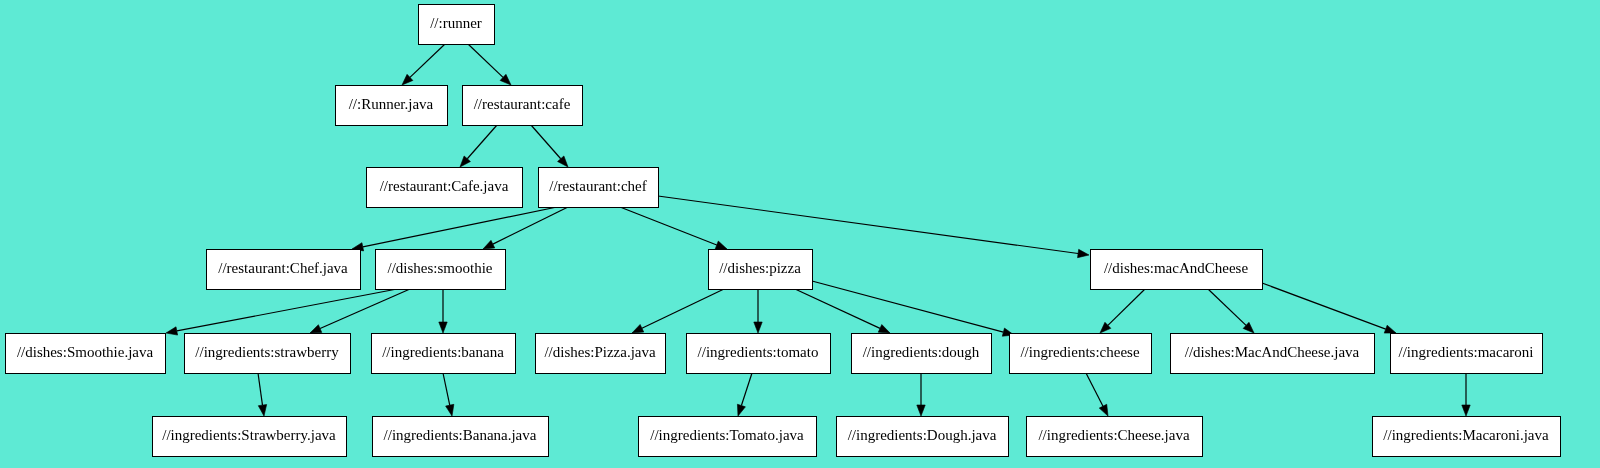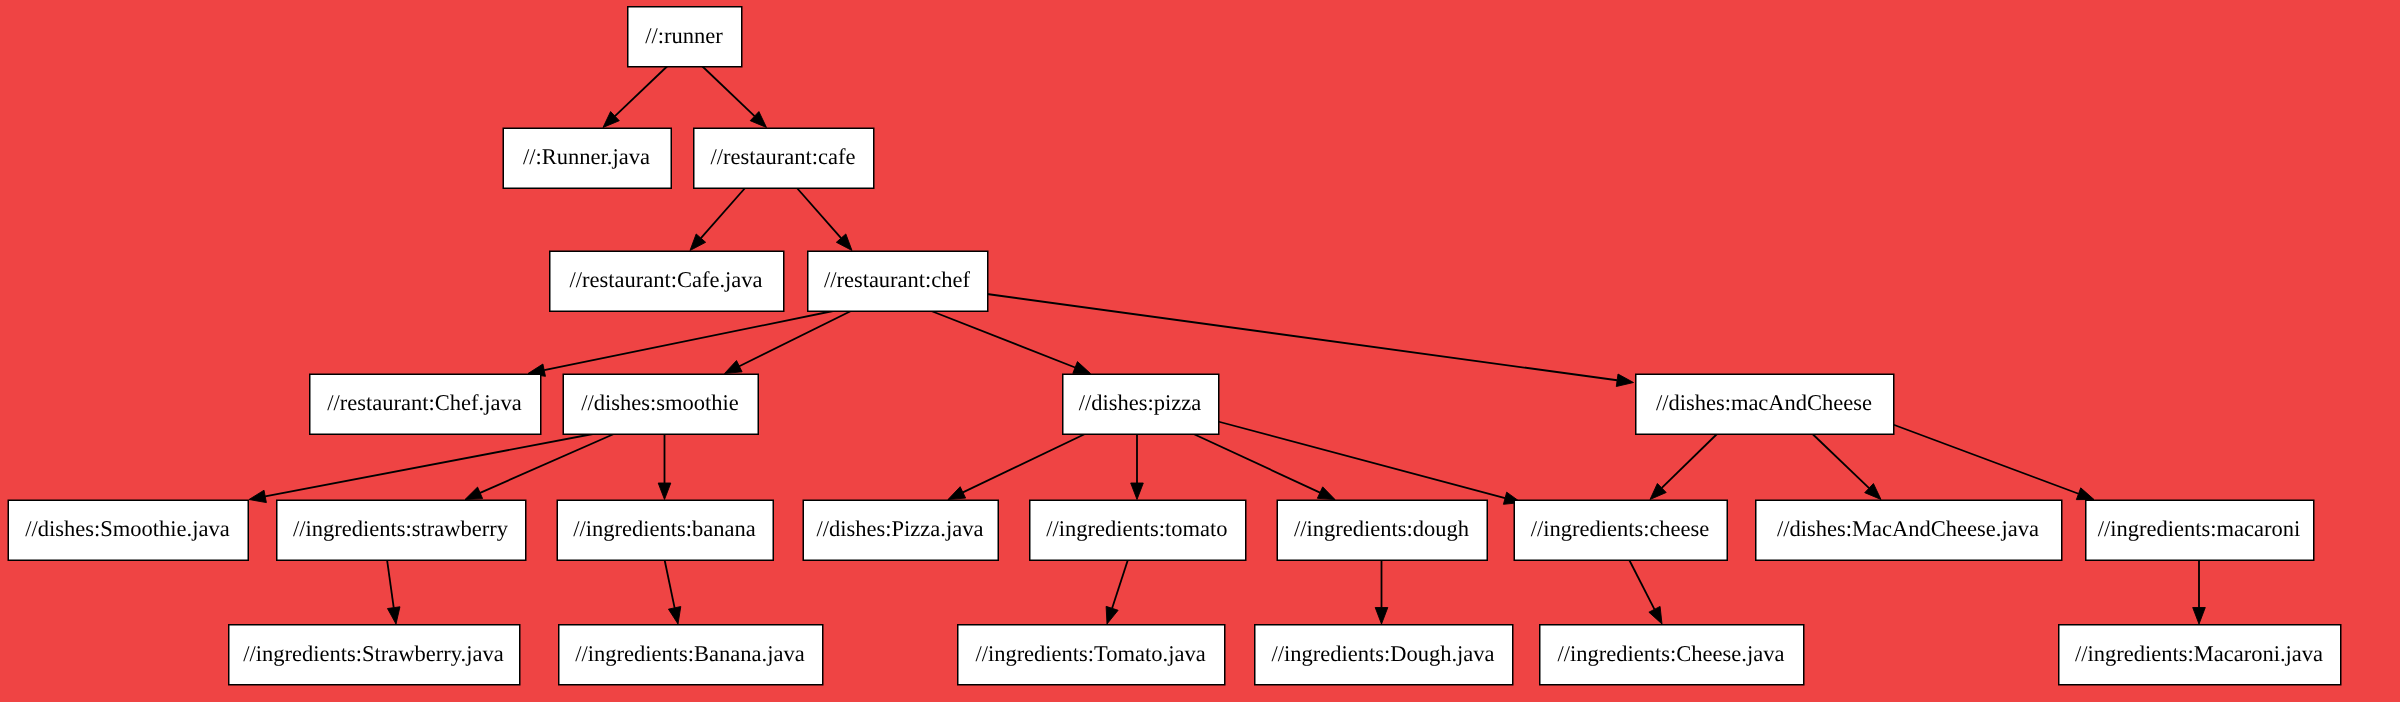--- a/index.html
+++ b/index.html
@@ -4,21 +4,21 @@
 <style>
   html, body {
     margin: 0;
     padding: 0;
     background: #ffffff;
   }
   #graph-root {
     position: relative;
     width: 1600px;
     height: 468px;
-    background: #ef4444;
+    background: #5eead4;
     font-family: "Liberation Serif", "DejaVu Serif", serif;
     overflow: hidden;
   }
   svg#dep-graph {
     display: block;
     width: 1600px;
     height: 468px;
   }
   .node-box {
     fill: #ffffff;

